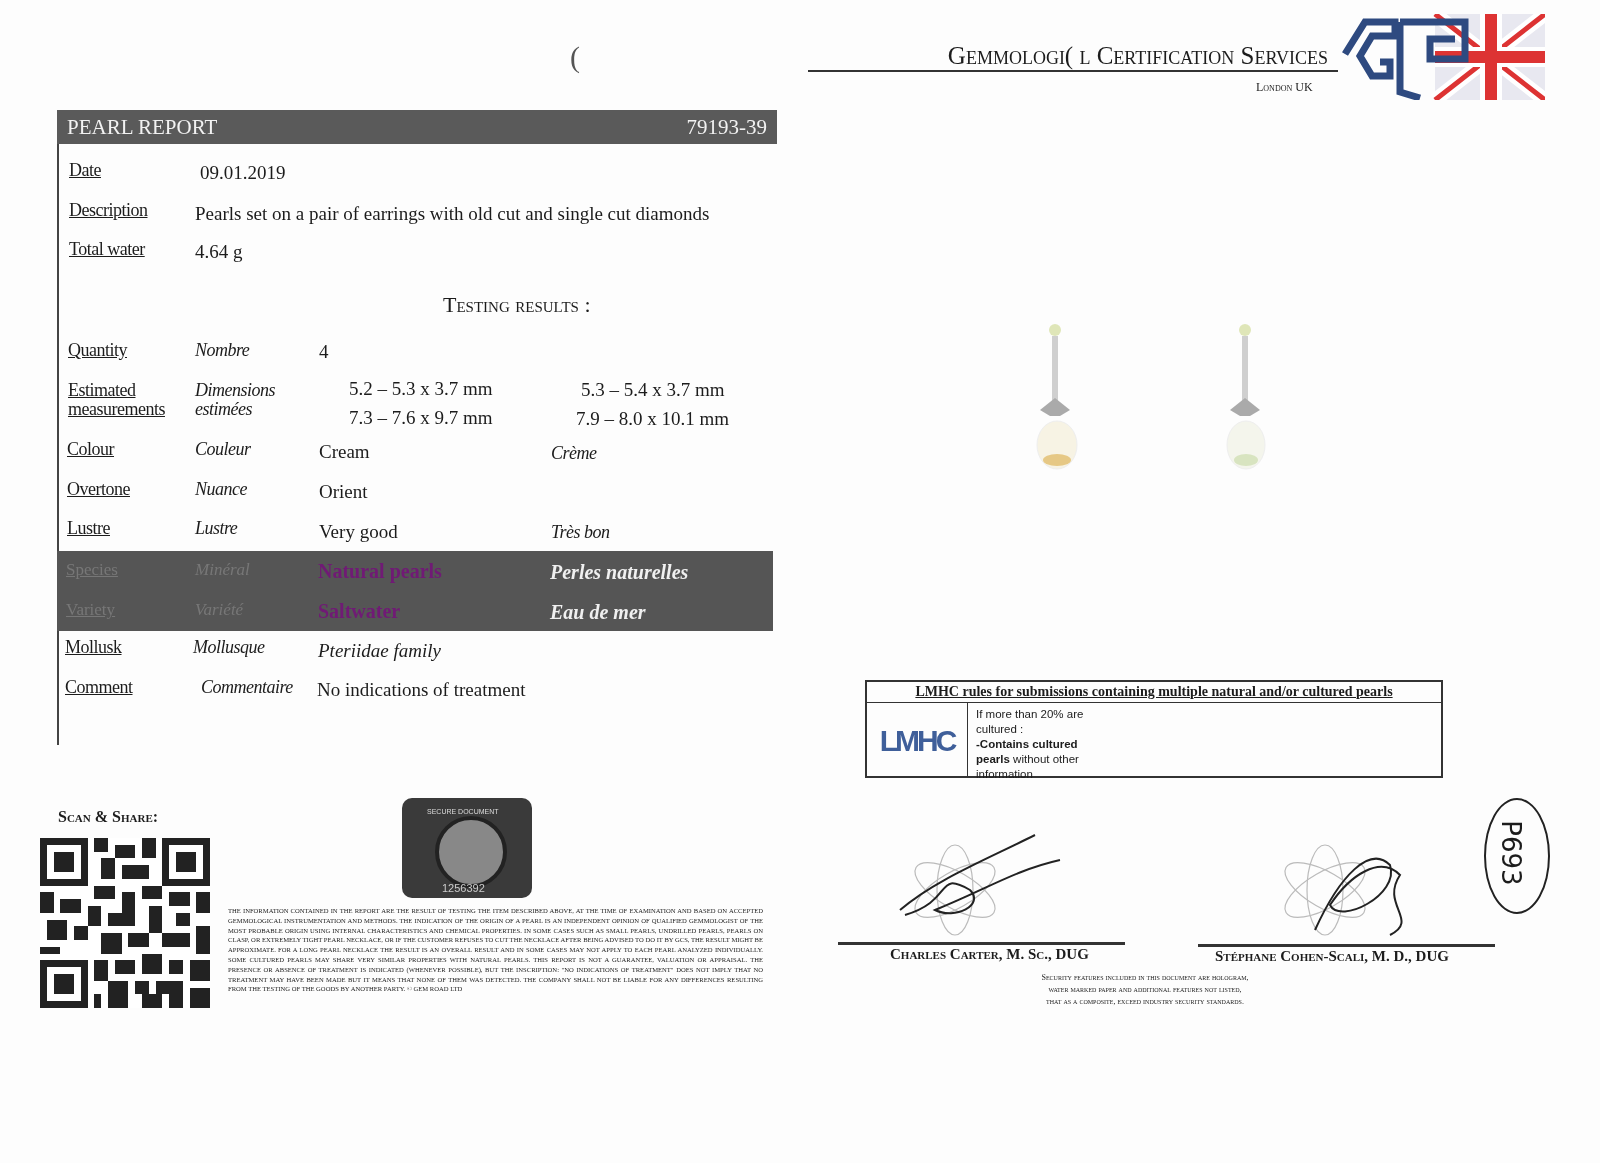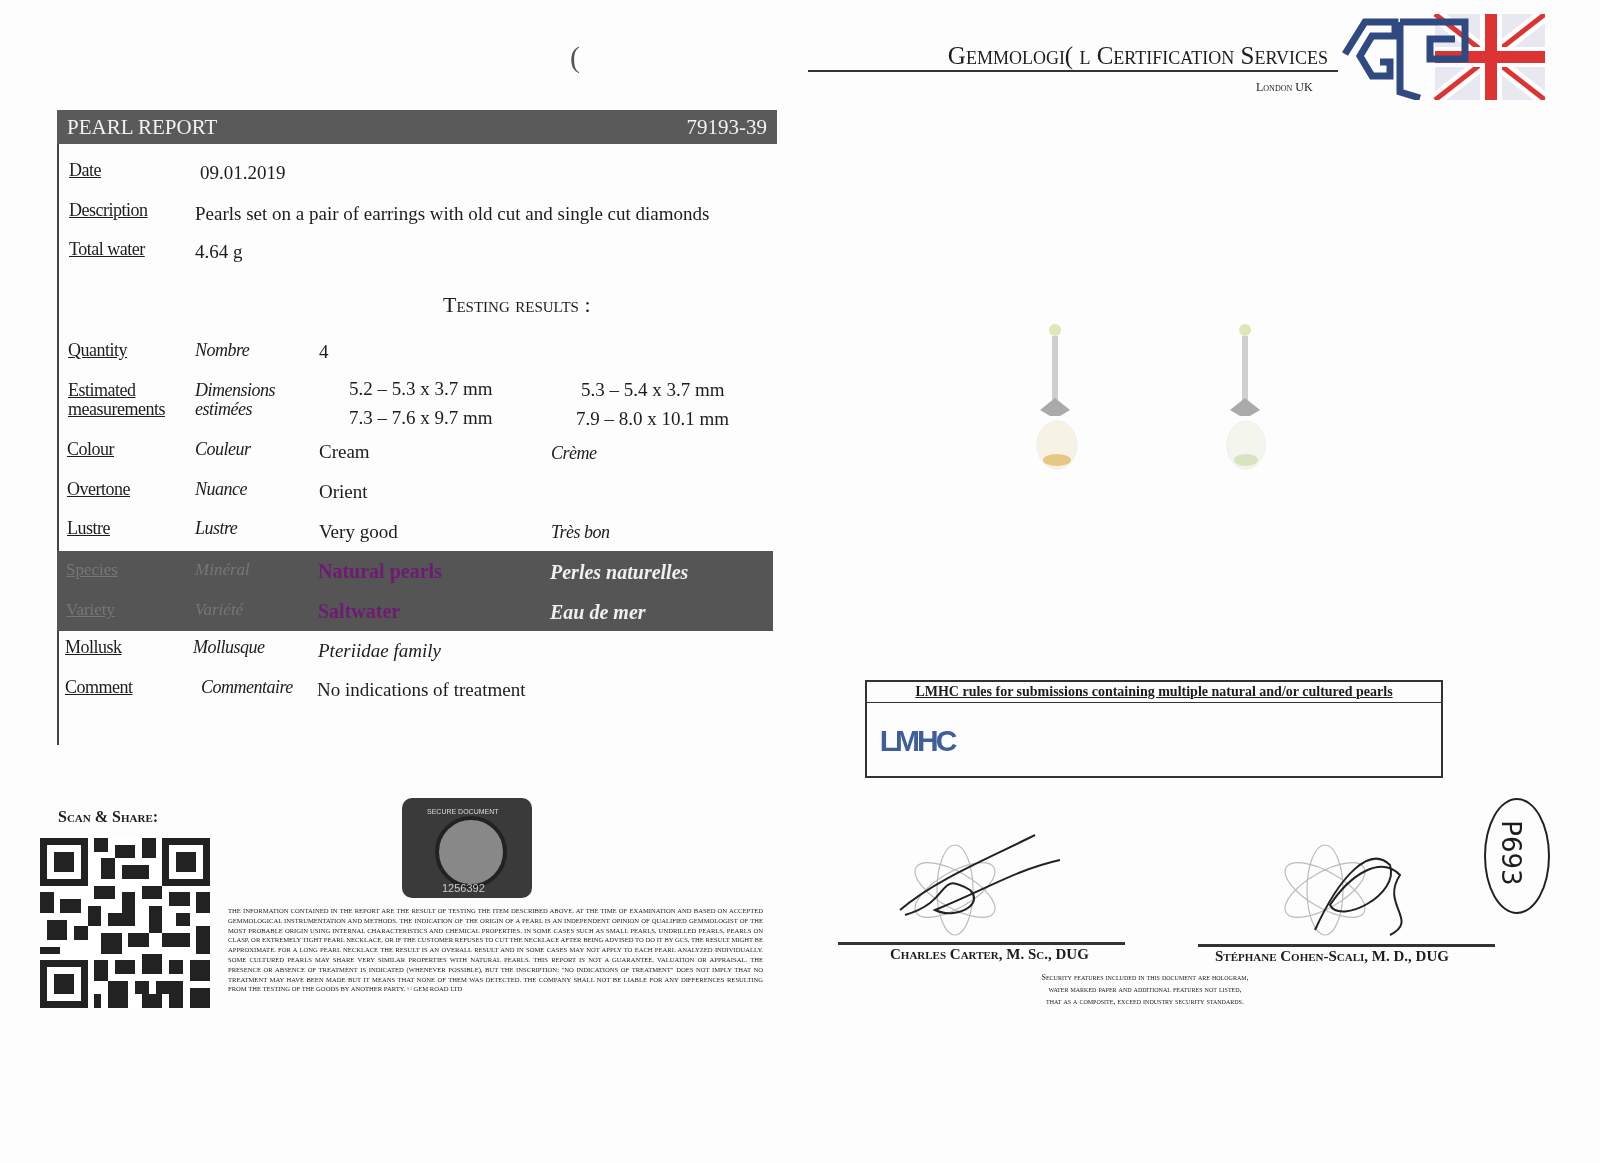--- a/index.html
+++ b/index.html
@@ -129,20 +129,24 @@
     <ellipse cx="236" cy="140" rx="12" ry="6" fill="#d8e4c0"></ellipse>
   </svg>
 </div>
 
 <div id="lmhc" class="abs">
   <div id="lmhc-title">LMHC rules for submissions containing multiple natural and/or cultured pearls</div>
   <div class="lmhc-cols">
     <div class="lmhc-col" style="width:100px;border-left:none;display:flex;align-items:center;justify-content:center;">
       <span style="font-size:30px;font-weight:bold;color:#3f5f9a;font-family:'Liberation Sans',sans-serif;letter-spacing:-3px;">LMHC</span>
     </div>
+    <div class="lmhc-col" style="width:140px;">
+      <span>If more than 20% are cultured :</span><br>
+      <b>-Contains cultured pearls</b><span> without other information</span>
+    </div>
   </div>
 </div>
 
 <div id="pnote" class="abs">
   <div style="transform:rotate(90deg);position:absolute;left:-8px;top:38px;font-size:26px;font-family:'DejaVu Sans',sans-serif;">P693</div>
 </div>
 
 <div class="abs" style="left:895px;top:830px;">
   <svg width="170" height="110" viewBox="0 0 170 110">
     <g fill="none" stroke="#bbb" stroke-width="1.2">

